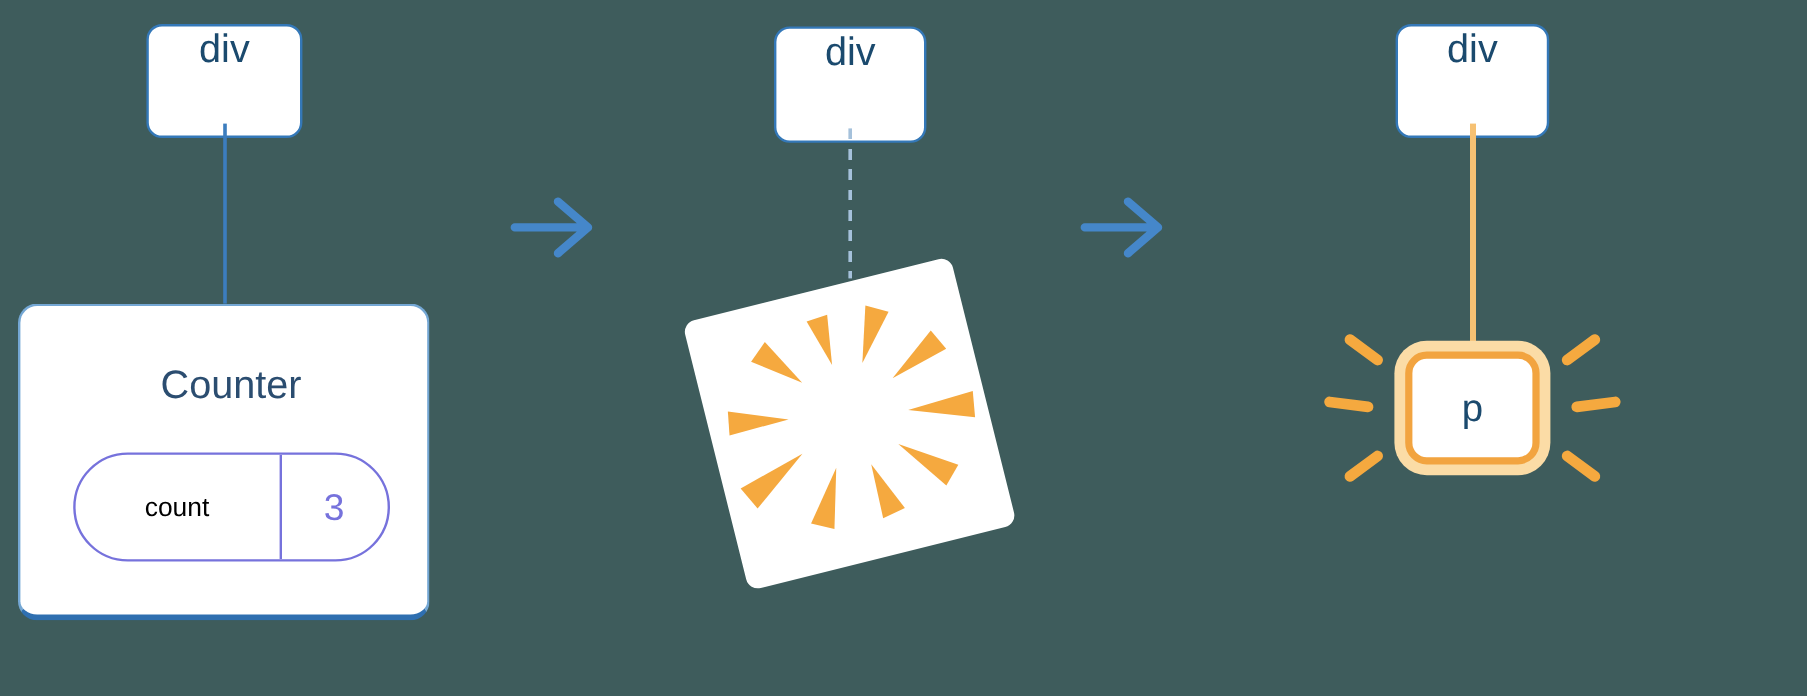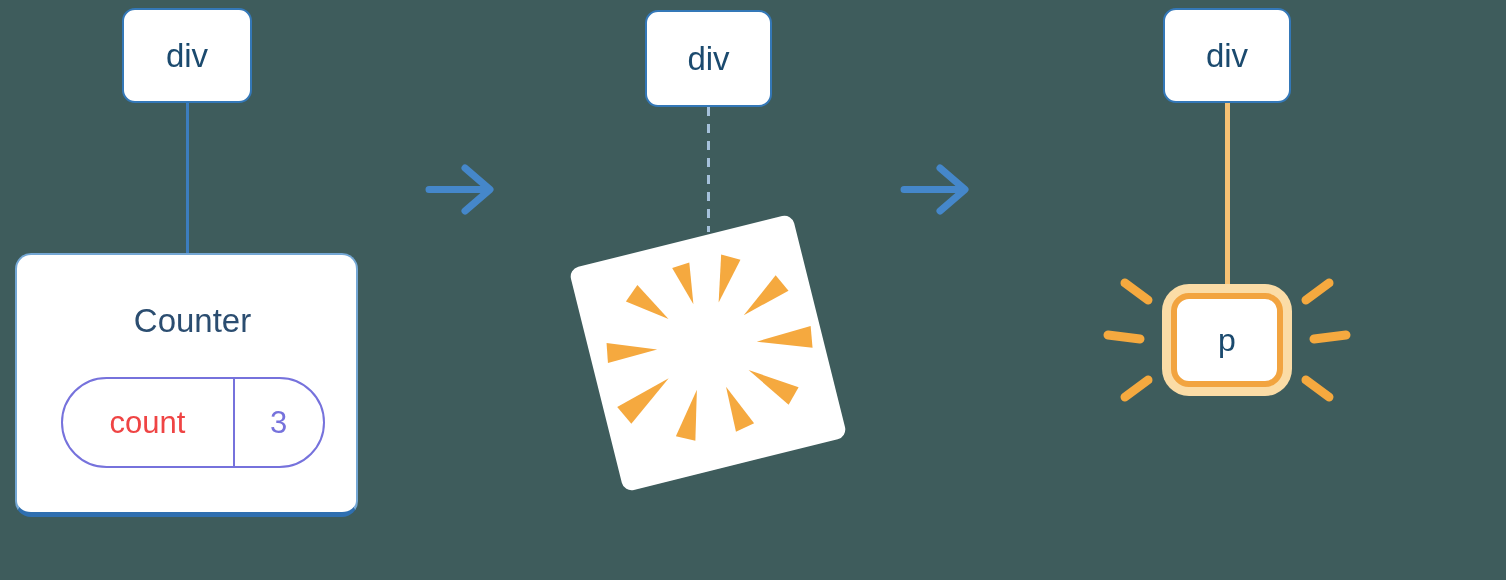--- a/index.html
+++ b/index.html
@@ -13,26 +13,26 @@
     overflow: hidden;
   }
 
   
   .node-box {
     position: absolute;
     background: #FFFFFF;
     border: 2px solid #3478B8;
     border-radius: 13px;
     display: flex;
-    align-items: center;
     justify-content: center;
     font-size: 33px;
     font-weight: 500;
     color: #1B4A6E;
     box-sizing: border-box;
+    margin-top: 12px;
   }
   .node-box-1 { left: 122px; top: 8px;  width: 130px; height: 95px; }
   .node-box-2 { left: 645px; top: 10px; width: 127px; height: 97px; }
   .node-box-3 { left: 1163px; top: 8px; width: 128px; height: 95px; }
 
   
   .connector-blue {
     position: absolute;
     left: 185.5px; top: 103px;
     width: 3px; height: 150px;
@@ -84,22 +84,22 @@
     display: flex;
     align-items: stretch;
     overflow: hidden;
     background: #FFFFFF;
   }
   .state-key {
     width: 170px;
     display: flex;
     align-items: center;
     justify-content: center;
-    font-size: 31px;
-    color: #ef4444;
+    font-size: 22px;
+    color: #000000;
   }
   .state-divider {
     width: 0;
     border-left: 2px solid #7672DC;
   }
   .state-value {
     flex: 1;
     display: flex;
     align-items: center;
     justify-content: center;

